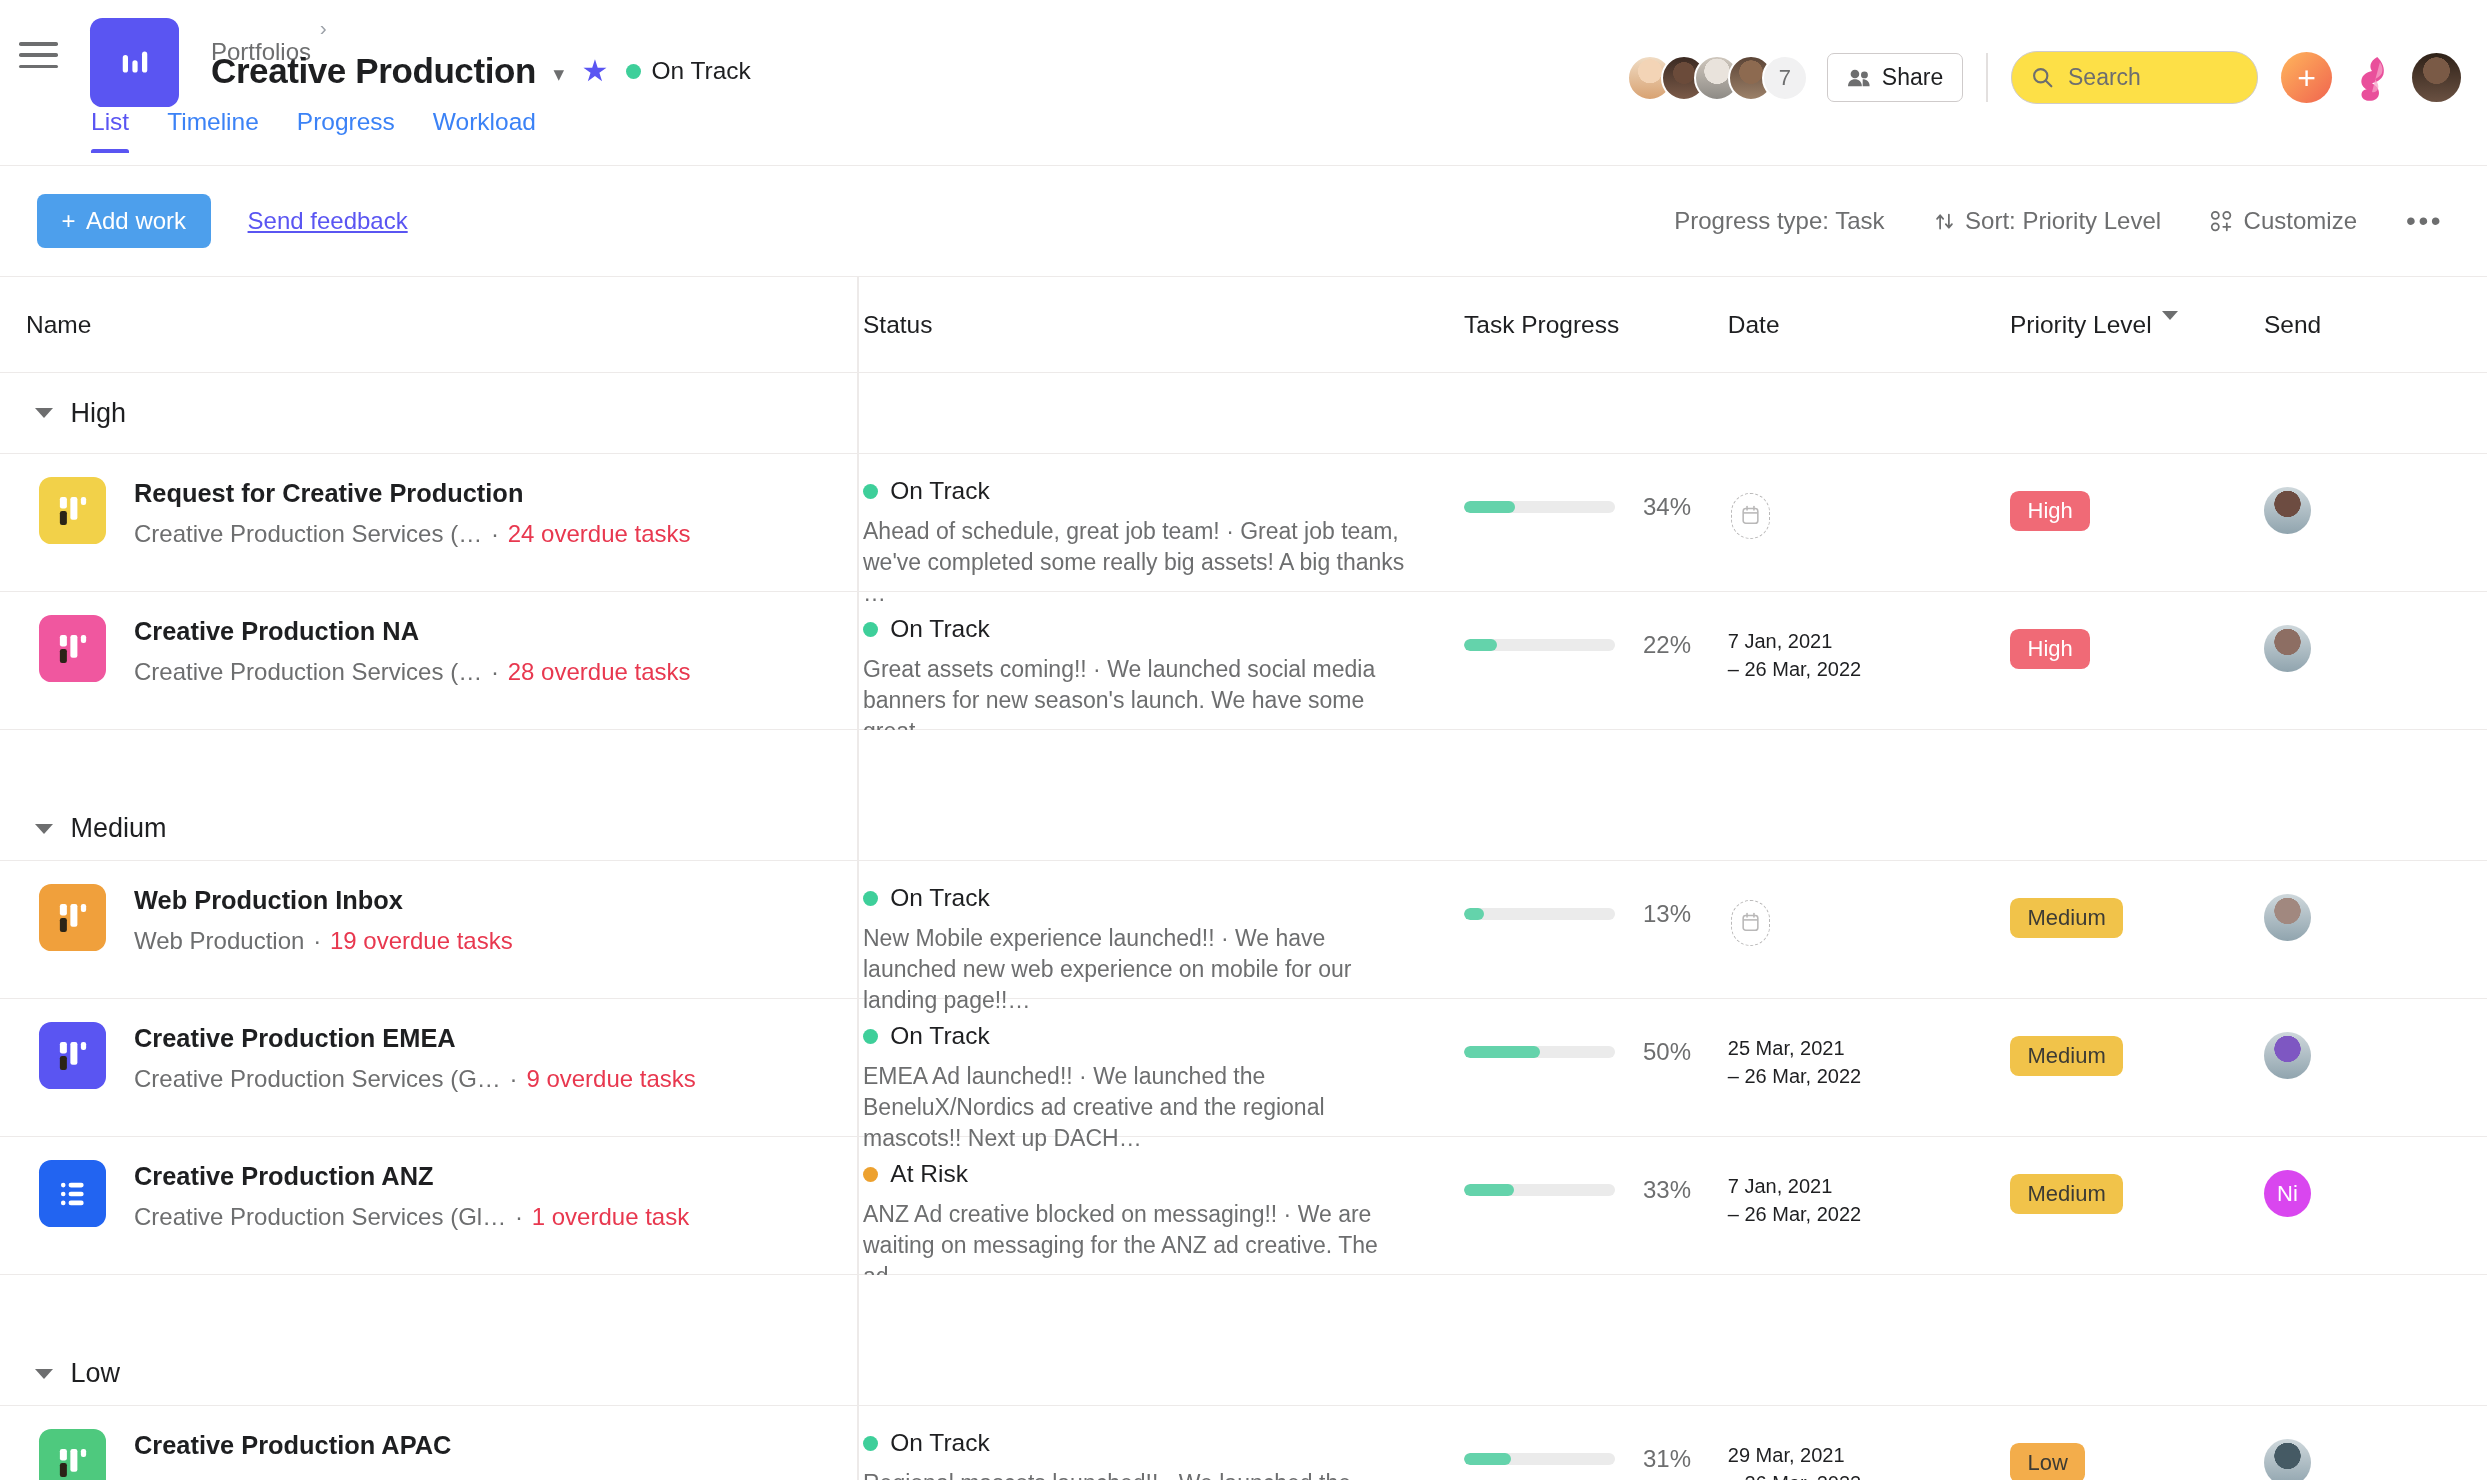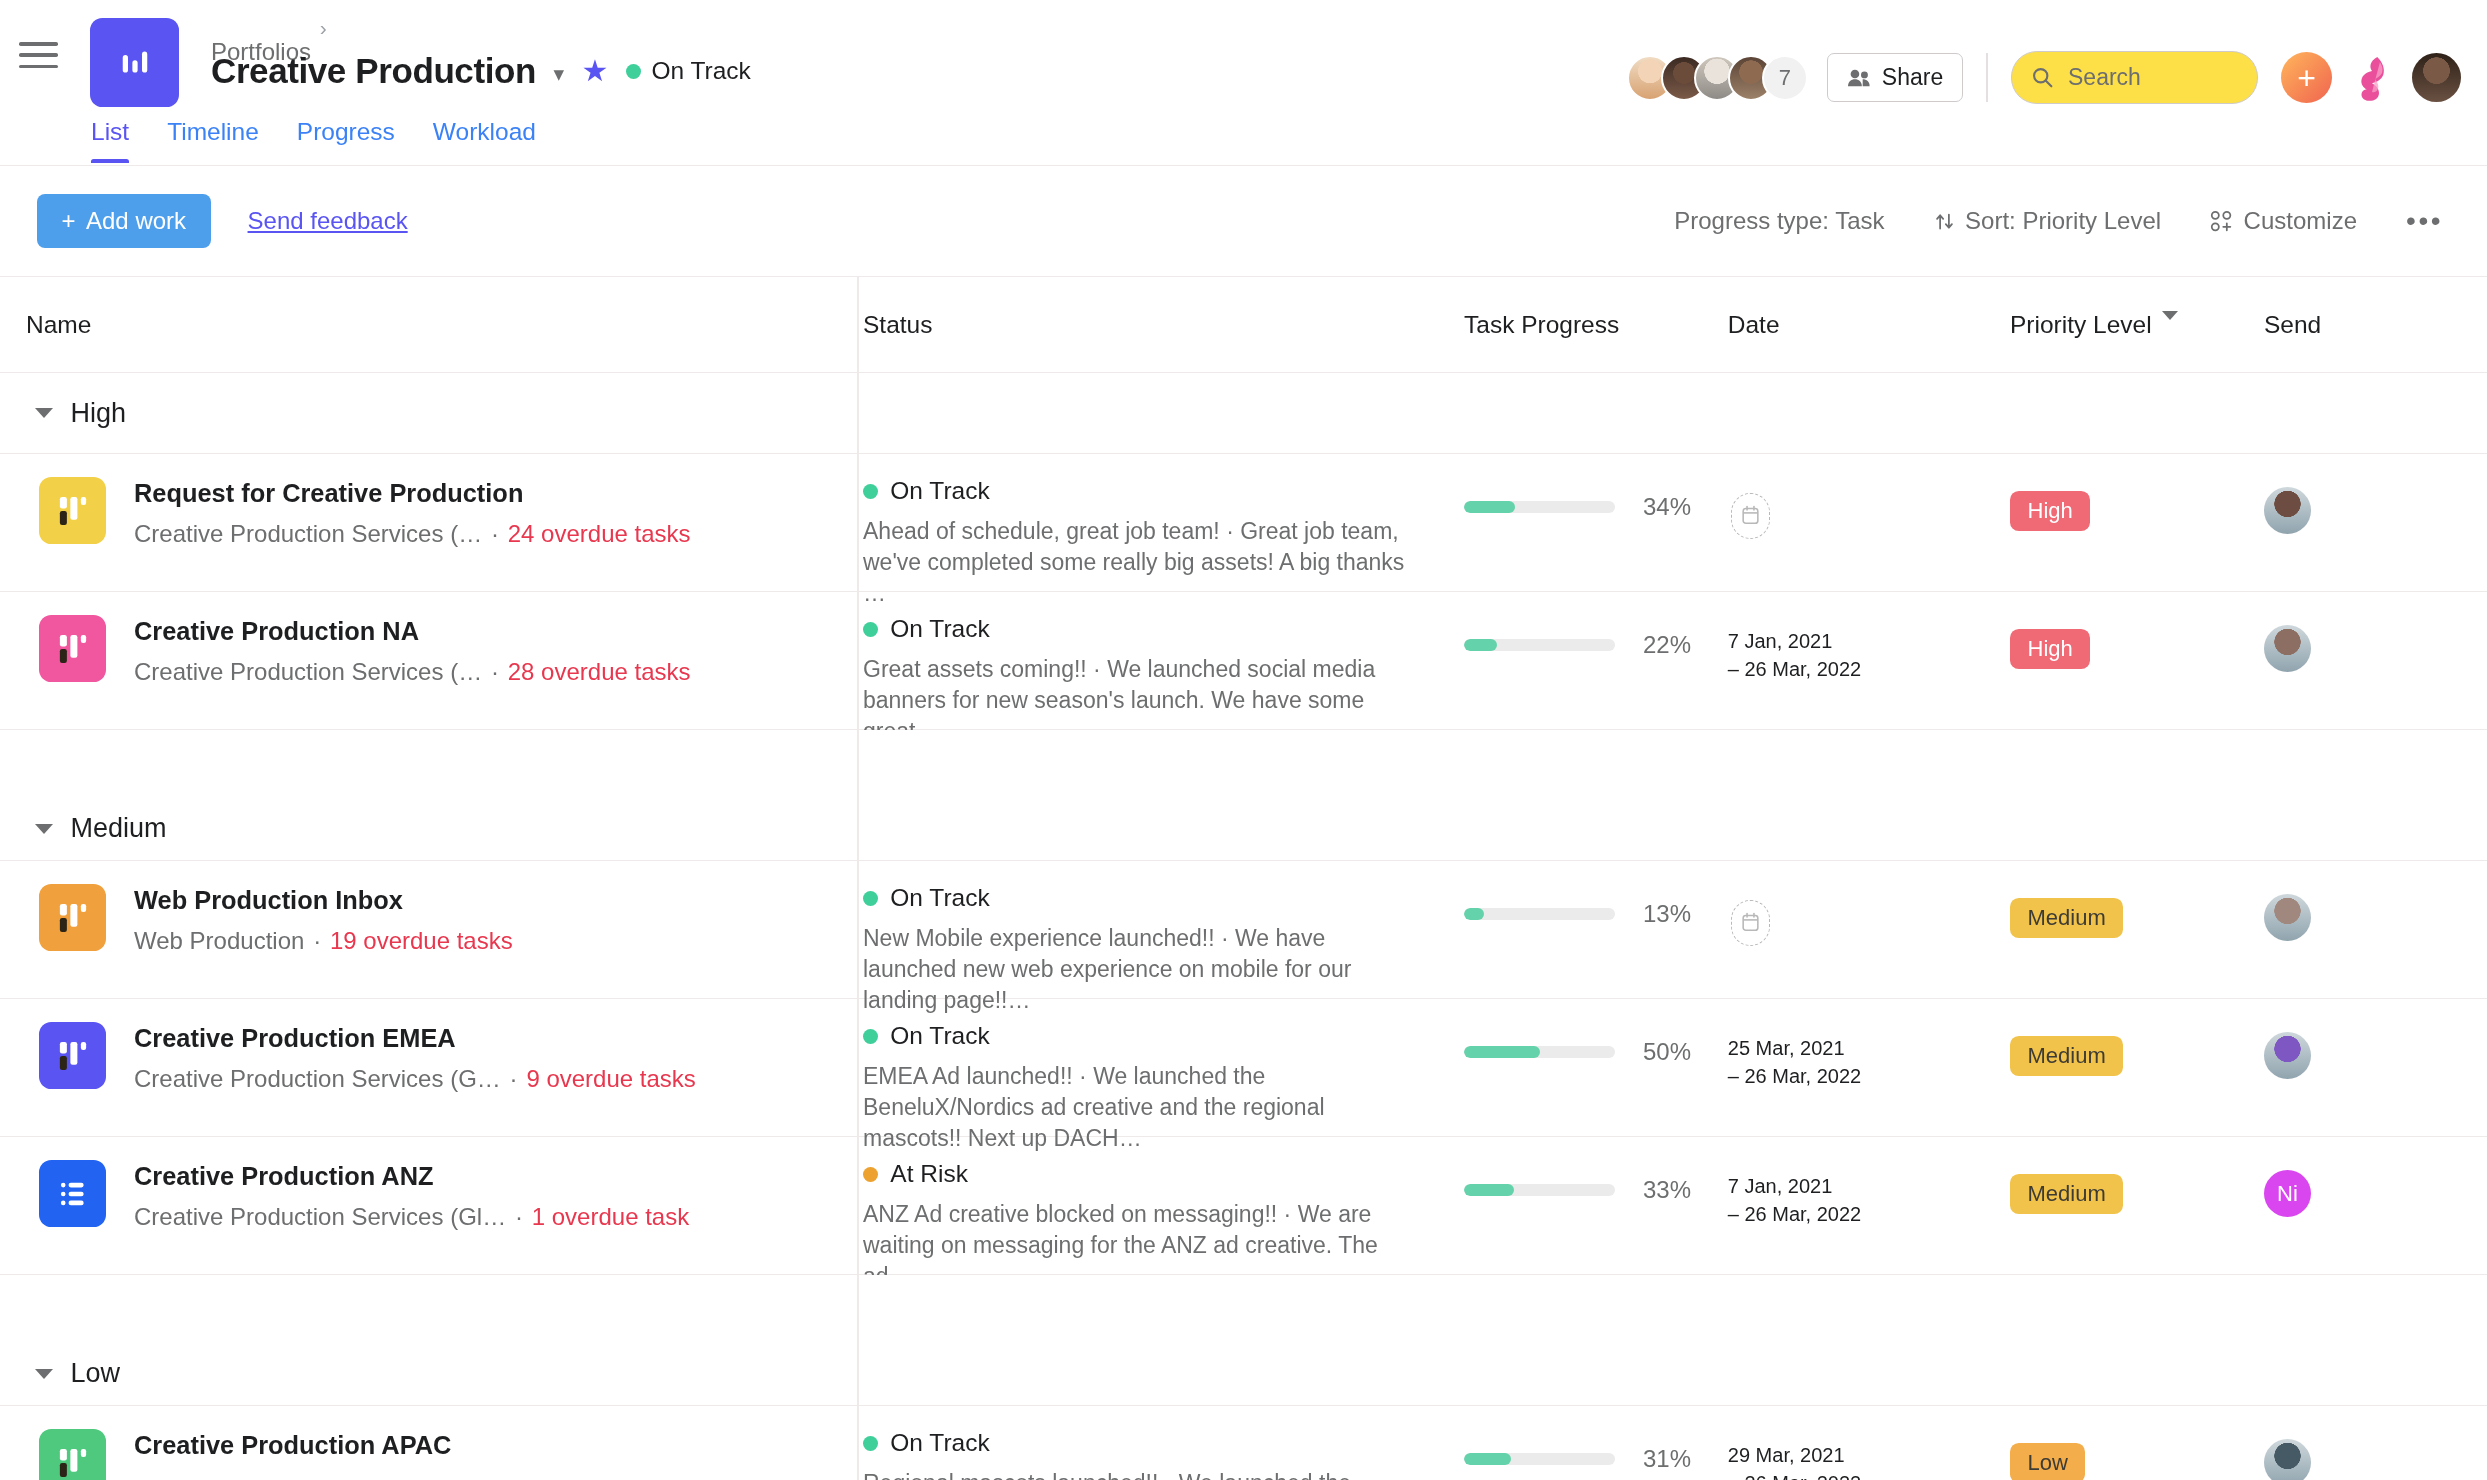--- a/index.html
+++ b/index.html
@@ -44,21 +44,21 @@
   }
   .breadcrumb .crumb { cursor: pointer; margin-top: 48px; }
   .breadcrumb .sep { font-size: 21px; color: #9ca1a8; }
   .title-row { display: flex; align-items: center; gap: 17.5px; margin-top: 3.5px; height: 47px; }
   .page-title { font-size: 35px; font-weight: bold; letter-spacing: -0.4px; color: #1e1f21; }
   .chev { color: #6d6e6f; font-size: 21px; line-height: 1; margin-top: 3.5px; }
   .star { color: #5a55f2; font-size: 30px; line-height: 1; }
   .status-pill { display: flex; align-items: center; gap: 10.5px; font-size: 24.5px; color: #1e1f21; }
   .dot { width: 15px; height: 15px; border-radius: 50%; flex: none; }
 
-  .tabs { position: absolute; left: 91px; bottom: 2px; display: flex; gap: 0; }
+  .tabs { position: absolute; left: 91px; bottom: 12px; display: flex; gap: 0; }
   .tab {
     font-size: 24.5px; color: #3b82f6; padding: 0 19px 17.5px 19px;
     cursor: pointer; position: relative;
   }
   .tab:first-child { padding-left: 0; }
   .tab.active { color: #5a55f2; }
   .tab.active::after {
     content: ""; position: absolute; left: 0; right: 19px; bottom: 0;
     height: 4.4px; background: #5a55f2; border-radius: 2.6px 2.6px 0 0;
   }

